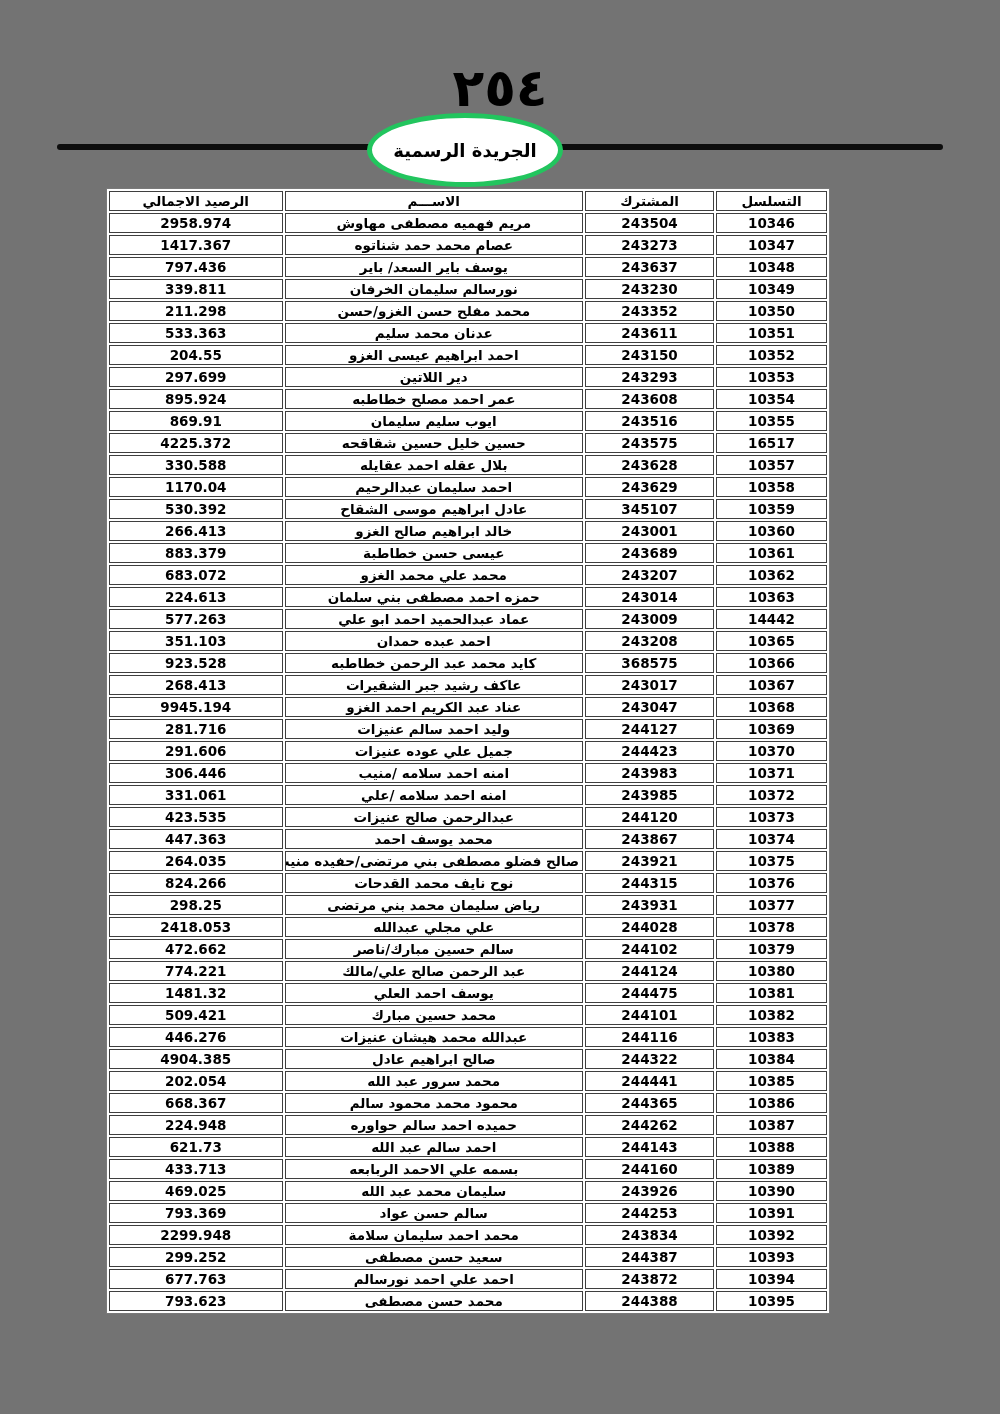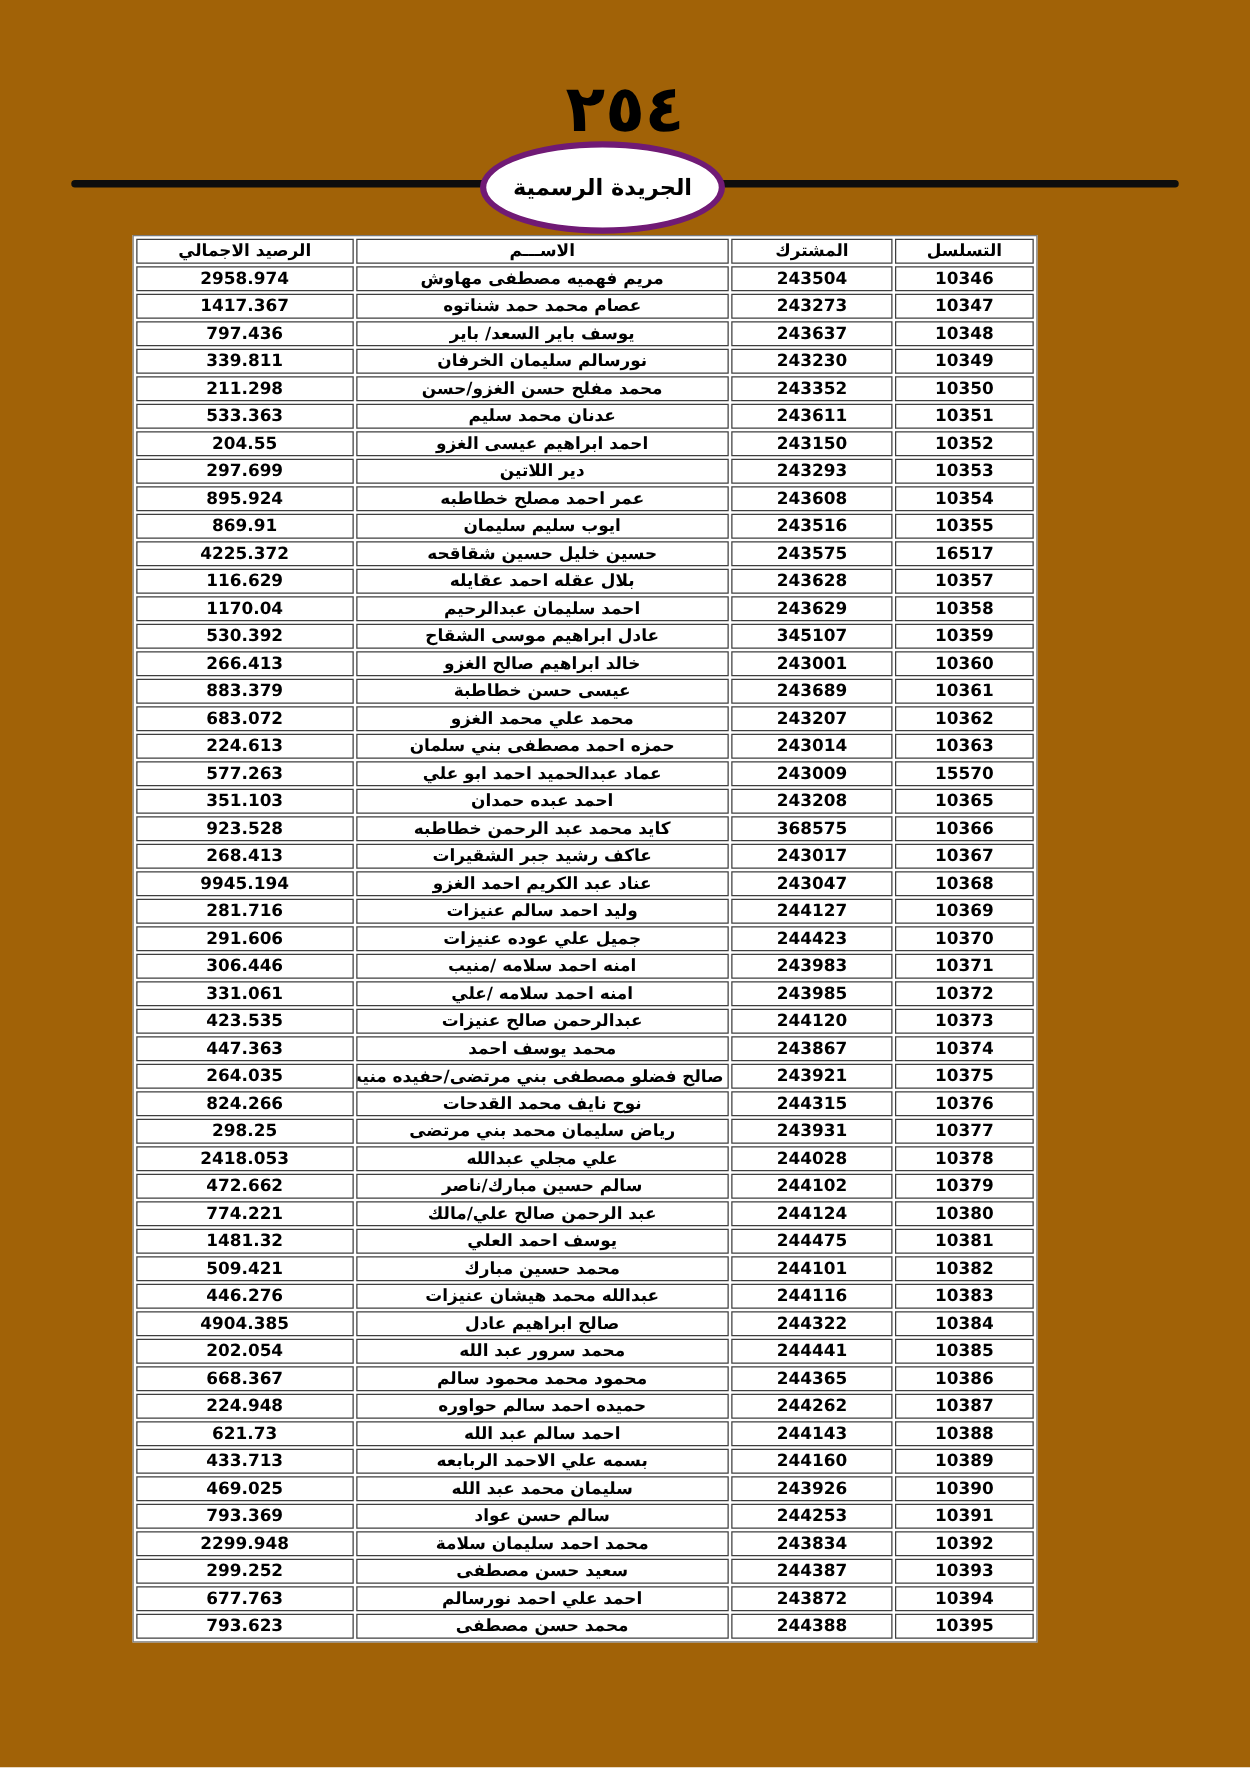--- a/index.html
+++ b/index.html
@@ -5,21 +5,21 @@
   html, body {
     margin: 0;
     padding: 0;
     background: #ffffff;
     font-family: "DejaVu Sans", sans-serif;
   }
   .page {
     position: relative;
     width: 1000px;
     height: 1414px;
-    background: #a16207;
+    background: #737373;
     overflow: hidden;
   }
   .page-number {
     position: absolute;
     top: 62px;
     left: 0;
     width: 100%;
     text-align: center;
     font-size: 52px;
     font-weight: bold;
@@ -31,25 +31,25 @@
     top: 144px;
     left: 57px;
     width: 886px;
     height: 6px;
     background: #0d0d0d;
     border-radius: 3px;
   }
   .banner-ellipse {
     position: absolute;
     top: 113px;
-    left: 384px;
+    left: 367px;
     width: 186px;
     height: 64px;
     background: #ffffff;
-    border: 5px solid #701a75;
+    border: 5px solid #22c55e;
     border-radius: 50%;
     display: flex;
     align-items: center;
     justify-content: center;
   }
   .banner-text {
     font-size: 18px;
     font-weight: bold;
     color: #000;
     direction: rtl;
@@ -181,21 +181,21 @@
           <tr>
     <td class="num">16517</td>
     <td class="num">243575</td>
     <td>حسين خليل حسين شقاقحه</td>
     <td class="num">4225.372</td>
   </tr>
           <tr>
     <td class="num">10357</td>
     <td class="num">243628</td>
     <td>بلال عقله احمد عقايله</td>
-    <td class="num">116.629</td>
+    <td class="num">330.588</td>
   </tr>
           <tr>
     <td class="num">10358</td>
     <td class="num">243629</td>
     <td>احمد سليمان عبدالرحيم</td>
     <td class="num">1170.04</td>
   </tr>
           <tr>
     <td class="num">10359</td>
     <td class="num">345107</td>
@@ -220,21 +220,21 @@
     <td>محمد علي محمد الغزو</td>
     <td class="num">683.072</td>
   </tr>
           <tr>
     <td class="num">10363</td>
     <td class="num">243014</td>
     <td>حمزه احمد مصطفى بني سلمان</td>
     <td class="num">224.613</td>
   </tr>
           <tr>
-    <td class="num">15570</td>
+    <td class="num">14442</td>
     <td class="num">243009</td>
     <td>عماد عبدالحميد احمد ابو علي</td>
     <td class="num">577.263</td>
   </tr>
           <tr>
     <td class="num">10365</td>
     <td class="num">243208</td>
     <td>احمد  عبده  حمدان</td>
     <td class="num">351.103</td>
   </tr>

